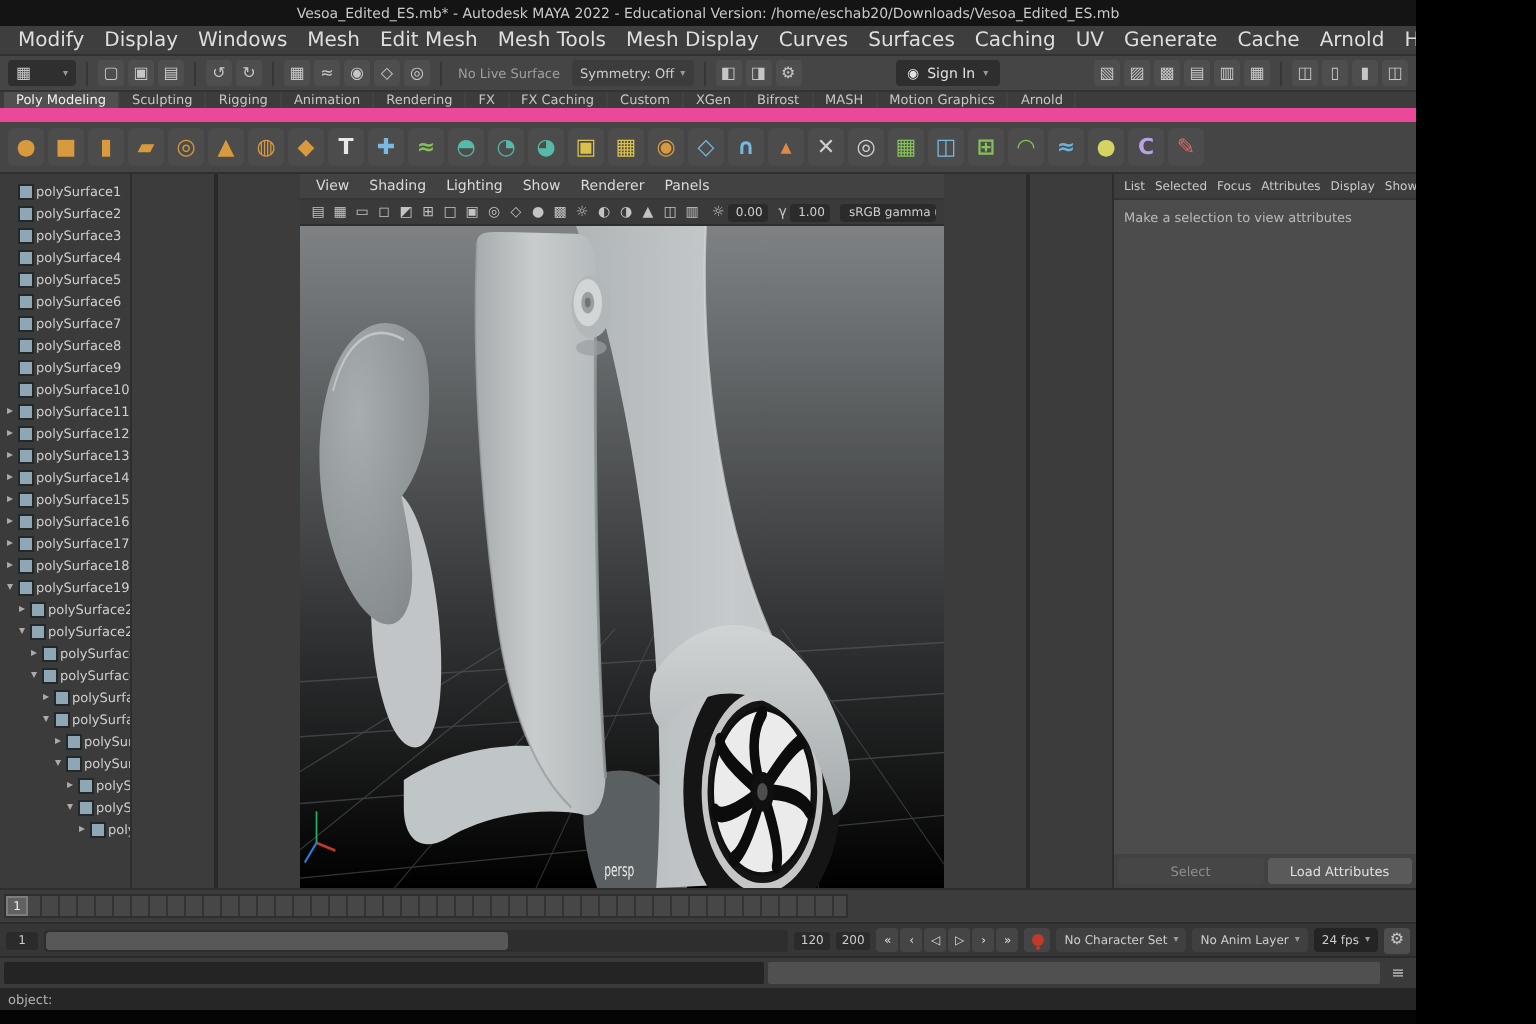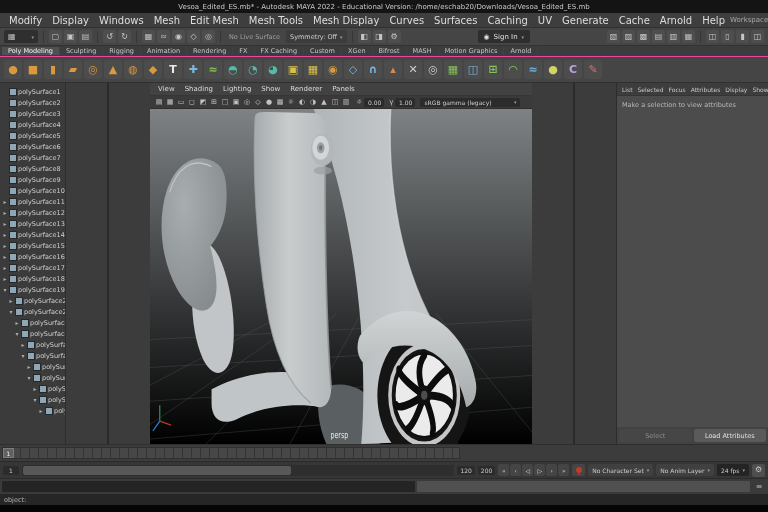--- a/index.html
+++ b/index.html
@@ -1,17 +1,17 @@
 <!DOCTYPE html>
 <html><head>
 <meta charset="utf-8">
 <style>
   html,body{margin:0;padding:0;background:#000;}
   *{box-sizing:border-box;}
-  .app{width:768px;height:512px;display:flex;flex-direction:column;overflow:hidden;
+  .app{width:708px;height:512px;display:flex;flex-direction:column;overflow:hidden;
        font-family:"DejaVu Sans",sans-serif;color:#cccccc;background:#3c3c3c;}
 
   
   .titlebar{flex:0 0 13px;background:#141414;display:flex;align-items:center;justify-content:center;}
   .title-text{font-size:7px;color:#c9c9c9;white-space:nowrap;}
 
   
   .menubar{flex:0 0 15px;background:#3e3e3e;border-bottom:1px solid #313131;display:flex;align-items:center;padding:0 4px;}
   .menus{display:flex;align-items:center;}
   .menu-item{font-size:10px;color:#dedede;padding:0 5px;white-space:nowrap;}
@@ -27,21 +27,21 @@
            font-size:8px;color:#c6c6c6;line-height:1;}
   .sl-sep{width:1px;height:12px;background:#363636;margin:0 2px;}
   .menu-set{width:34px;height:13px;background:#2f2f2f;border-radius:2px;display:flex;align-items:center;justify-content:space-between;
             padding:0 4px;font-size:8px;color:#c6c6c6;}
   .sl-text{font-size:6.5px;color:#9f9f9f;white-space:nowrap;padding:0 3px;}
   .sl-dd{font-size:6.5px;color:#cfcfcf;background:#3c3c3c;border-radius:2px;height:13px;display:flex;align-items:center;gap:3px;padding:0 4px;white-space:nowrap;}
   .spacer{flex:1;}
   .signin{background:#2e2e2e;border-radius:2px;height:13px;display:flex;align-items:center;gap:4px;padding:0 6px;font-size:7px;color:#e0e0e0;white-space:nowrap;}
 
   
-  .shelftabs{flex:0 0 11px;background:#3c3c3c;display:flex;align-items:center;padding:0 2px;border-bottom:1px solid #ec4899;}
+  .shelftabs{flex:0 0 11px;background:#3c3c3c;display:flex;align-items:center;padding:0 2px;border-bottom:7px solid #ec4899;}
   .shelf-tab{font-size:6.5px;color:#c6c6c6;padding:0 6px;white-space:nowrap;border-right:1px solid #424242;}
   .shelftabs span:first-of-type{background:#505050;color:#f2f2f2;}
   .shelficons{flex:0 0 26px;background:#454545;border-bottom:1px solid #303030;display:flex;align-items:center;padding:0 3px;overflow:hidden;}
   .shelf-icon{width:18px;height:19px;margin:0 1px;border-radius:3px;background:#4c4c4c;display:flex;align-items:center;justify-content:center;
               font-size:11px;line-height:1;font-weight:bold;}
 
   
   .main{flex:1;display:flex;min-height:0;gap:41px;}
   .outliner{width:66px;background:#3b3b3b;overflow:hidden;padding-top:3px;border-right:1px solid #2d2d2d;}
   .out-row{height:11px;display:flex;align-items:center;gap:2px;white-space:nowrap;overflow:hidden;}

